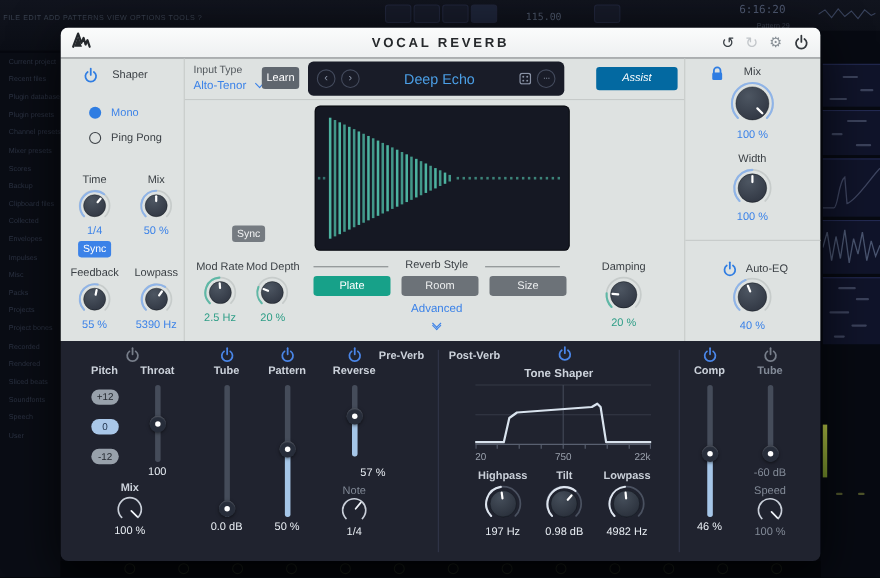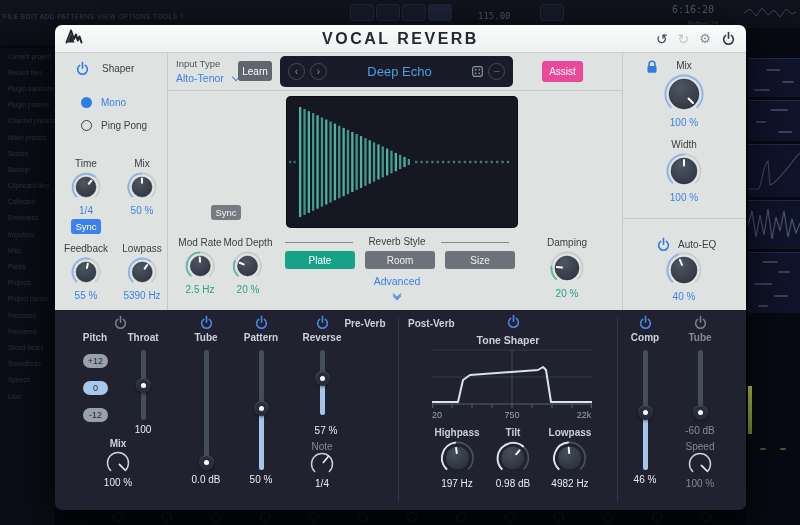--- a/index.html
+++ b/index.html
@@ -19,21 +19,21 @@
   .rclip{position:absolute;left:2px;right:0;background:#10142a;border-top:1px solid #232a52;}
   .rdash{position:absolute;height:2px;background:#5f6884;opacity:.55;border-radius:1px;}
   .meter{position:absolute;left:2px;width:4px;background:linear-gradient(#c6d64d,#7f9c2e);}
   .daw-bottom{position:absolute;left:55px;right:54px;top:510px;height:15px;background:#04060b;}
   .bknob{position:absolute;top:2px;width:8px;height:8px;border:1px solid #2a3122;border-radius:50%;opacity:.5;}
   
   .plugin{position:absolute;left:55px;top:25px;width:691px;height:485px;border-radius:7px;overflow:hidden;
           box-shadow:0 12px 45px rgba(0,0,0,.75);}
   .titlebar{position:relative;height:28px;background:linear-gradient(#fbfcfc,#eef0f1);
             border-bottom:1px solid #c9cdce;display:flex;align-items:center;padding:0 10px;box-sizing:border-box;}
-  .title{position:absolute;left:0;right:0;text-align:center;font-size:16px;font-weight:700;
+  .title{position:absolute;left:0;right:0;text-align:center;font-size:12px;font-weight:700;
          letter-spacing:2.5px;color:#26292c;pointer-events:none;}
   .tb-icons{margin-left:auto;display:flex;align-items:center;gap:10px;}
   .tbi{font-size:14px;line-height:1;cursor:default;}
   .pwr{width:15px;height:15px;display:block;}
   .upper{position:relative;height:257px;background:#dee2e1;}
   .lpanel{position:absolute;left:0;top:0;width:113px;height:257px;border-right:1px solid #c6cac9;box-sizing:border-box;}
   .rpanel{position:absolute;left:567px;top:0;width:124px;height:257px;border-left:1px solid #c6cac9;box-sizing:border-box;}
   .hline{position:absolute;height:1px;background:#c6cac9;}
   .lbl{position:absolute;font-size:10px;color:#3b4045;white-space:nowrap;}
   .cap{font-size:9.5px;color:#50565b;}
@@ -296,21 +296,21 @@
               <circle cx="7.3" cy="3.7" r="0.9" fill="#8a93a6"></circle>
               <circle cx="3.7" cy="7.3" r="0.9" fill="#8a93a6"></circle>
               <circle cx="7.3" cy="7.3" r="0.9" fill="#8a93a6"></circle>
             </svg>
         </span>
         <span class="navcirc">
             <i style="font-style:normal;font-size:9px;letter-spacing:-1px;">···</i>
           </span>
       </div>
 
-      <div class="btn" style="left:487px;top:8px;width:41px;height:21px;background:#ec4899;color:#fff;font-size:10px;">Assist</div>
+      <div class="btn" style="left:487px;top:8px;width:74px;height:21px;background:#0369a1;color:#fff;font-size:10px;font-style:italic;">Assist</div>
 
       <div class="btn" style="left:156px;top:152px;width:30px;height:15px;background:#757b81;color:#f2f3f4;">Sync</div>
 
       <div class="wave">
           <div id="wave-holder"><svg width="232" height="132">
               <rect x="3" y="64.8" width="2.2" height="2.4" fill="#3f948a" opacity=".7"></rect>
               <rect x="7.5" y="64.8" width="2.2" height="2.4" fill="#3f948a" opacity=".7"></rect>
               <rect x="13.0" y="11.0" width="2.3" height="110.0" fill="#4db3a0" opacity="1"></rect>
               <rect x="17.4" y="13.1" width="2.3" height="105.8" fill="#4db3a0" opacity="0.82"></rect>
               <rect x="21.7" y="15.2" width="2.3" height="101.7" fill="#4db3a0" opacity="1"></rect>
@@ -538,21 +538,21 @@
           <div class="vfill" style="top:58px;bottom:0;"></div>
           <div class="vhandle" style="top:50.5px;"></div>
       </div>
       <div class="vslider" style="left:259.5px;top:40px;height:65px;">
         <div class="vtrack"></div>
           <div class="vfill" style="top:28px;bottom:0;"></div>
           <div class="vhandle" style="top:20.5px;"></div>
       </div>
       <div class="dval" style="left:151px;top:164px;">0.0 dB</div>
       <div class="dval" style="left:206px;top:164px;">50 %</div>
-      <div class="dval" style="left:254px;top:115px;padding-left:34px;">57 %</div>
+      <div class="dval" style="left:267px;top:115px;padding-left:34px;">57 %</div>
       <div class="dlbl dim" style="left:267px;top:131px;font-weight:400;">Note</div>
       <div class="oknob" style="left:267px;top:141px;"><svg width="26" height="26">
     <path d="M5.6 20.4A10.5 10.5 0 1 1 20.4 20.4" stroke="#c9cfd9" stroke-width="1.5" fill="none" stroke-linecap="round"></path>
     <line x1="14.3" y1="11.5" x2="19.1" y2="5.7" stroke="#eef2f7" stroke-width="1.6" stroke-linecap="round"></line>
           </svg></div>
       <div class="dval" style="left:267px;top:168px;">1/4</div>
 
       <div class="dlbl" style="left:353px;top:8px;transform:none;">Post-Verb</div>
       <span class="pwr" style="position:absolute;left:451px;top:4px;color:#4a86e8;"><svg viewBox="0 0 16 16" width="100%" height="100%">
     <path d="M11.0 4.7A5.2 5.2 0 1 1 5.0 4.7" stroke="currentColor" stroke-width="1.7" fill="none" stroke-linecap="round"></path>

